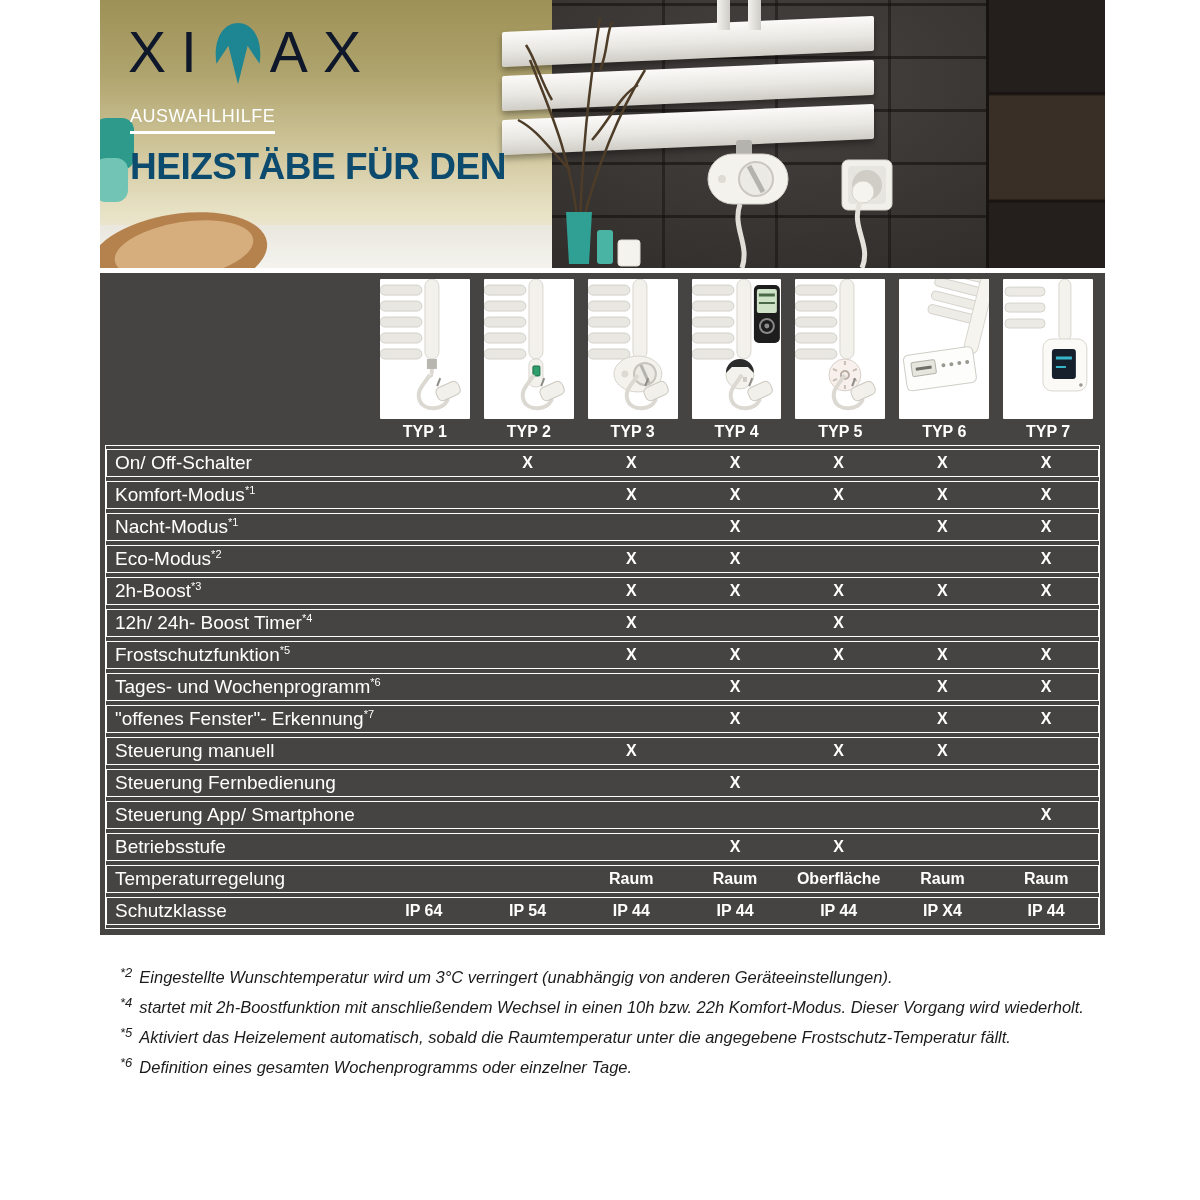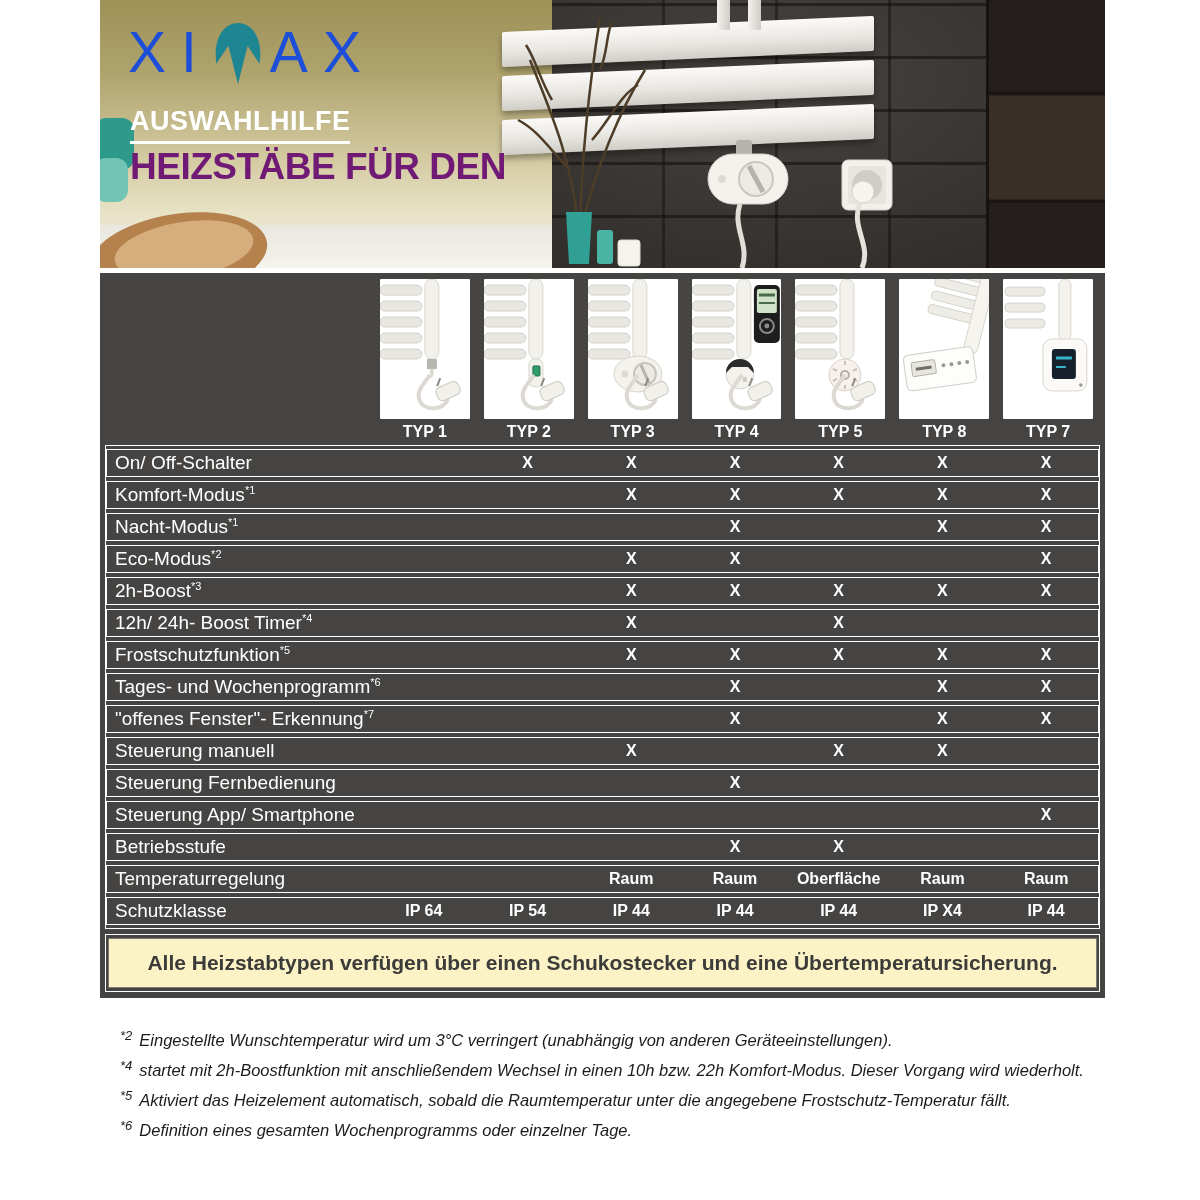--- a/index.html
+++ b/index.html
@@ -18,26 +18,26 @@
       repeating-linear-gradient(90deg, rgba(0,0,0,0) 0 110px, rgba(15,12,10,.45) 110px 113px),
       radial-gradient(ellipse at 40% 30%, rgba(255,255,255,.06), rgba(0,0,0,.25));}
   .cabinet{position:absolute;right:0;top:0;width:11.5%;height:100%;border-left:3px solid #171310;
     background:linear-gradient(180deg,#241f1c 0%,#241f1c 34%,#15100d 35%,#3a2f27 36%,#3a2f27 74%,#15100d 75%,#241f1c 76%,#241f1c 100%);}
   .pipe{position:absolute;top:0;width:13px;height:30px;background:linear-gradient(90deg,#f2f1ed,#cfcdc7);}
   .radiator{position:absolute;left:40%;top:24px;width:37%;transform:skewY(-2.5deg);}
   .slat{height:35px;margin-bottom:9px;border-radius:2px;
     background:linear-gradient(180deg,#fbfaf8 0%,#e9e7e2 55%,#cfcdc6 100%);
     box-shadow:0 4px 6px rgba(0,0,0,.35);}
   .hero-art{position:absolute;left:0;top:0;width:1005px;height:268px;}
-  .logo{position:absolute;left:28px;top:14px;display:flex;align-items:flex-start;color:#1d4ed8;
+  .logo{position:absolute;left:28px;top:14px;display:flex;align-items:flex-start;color:#0f172a;
         font-size:57px;letter-spacing:15px;font-weight:400;line-height:76px;}
   .logo .m-icon{width:60px;height:74px;margin:2px 2px 0 -4px;}
-  .eyebrow{position:absolute;left:30px;top:106px;color:#fff;font-size:27px;font-weight:bold;
+  .eyebrow{position:absolute;left:30px;top:106px;color:#fff;font-size:18px;font-weight:normal;
            letter-spacing:.5px;border-bottom:3px solid #fff;padding-bottom:4px;}
-  .title1,.title2{position:absolute;left:30px;color:#701a75;font-size:37px;font-weight:bold;
+  .title1,.title2{position:absolute;left:30px;color:#0c4a6e;font-size:37px;font-weight:bold;
                   letter-spacing:-.5px;white-space:nowrap;}
   .title1{top:146px}.title2{top:193px}
 
   
   .panel{margin-top:5px;background:#464442;padding:6px 5px;}
   .pgrid{display:grid;grid-template-columns:268px repeat(7,1fr);align-items:center;}
   .card{margin:0 7px;background:#fff;height:140px;border-radius:1px;overflow:hidden;}
   .card svg{display:block;width:100%;height:100%;}
   .typlabel{text-align:center;color:#fff;font-weight:bold;font-size:16px;padding:4px 0 3px 0;}
   .table-wrap{border:1px solid #fff;padding:3px 0;margin-top:1px;}
@@ -258,21 +258,21 @@
         <div class="typlabel">TYP 1</div>
 
         <div class="typlabel">TYP 2</div>
 
         <div class="typlabel">TYP 3</div>
 
         <div class="typlabel">TYP 4</div>
 
         <div class="typlabel">TYP 5</div>
 
-        <div class="typlabel">TYP 8</div>
+        <div class="typlabel">TYP 6</div>
 
         <div class="typlabel">TYP 7</div>
 
     </div>
 
     <div class="table-wrap">
 
         <div class="row">
           <div class="rlabel"><span>On/ Off-Schalter</span><sup></sup></div>
           <div class="cell"></div>
@@ -433,23 +433,20 @@
           <div class="cell">IP 54</div>
           <div class="cell">IP 44</div>
           <div class="cell">IP 44</div>
           <div class="cell">IP 44</div>
           <div class="cell">IP X4</div>
           <div class="cell">IP 44</div>
         </div>
 
     </div>
 
-    <div class="banner-wrap">
-      <div class="banner">Alle Heizstabtypen verfügen über einen Schukostecker und eine Übertemperatursicherung.</div>
-    </div>
   </div>
 
   <div class="footnotes">
 
 
       <div class="fn">
         <span class="mk">*2</span><span>Eingestellte Wunschtemperatur wird um 3°C verringert (unabhängig von anderen Geräteeinstellungen).</span>
         
       </div>
 

